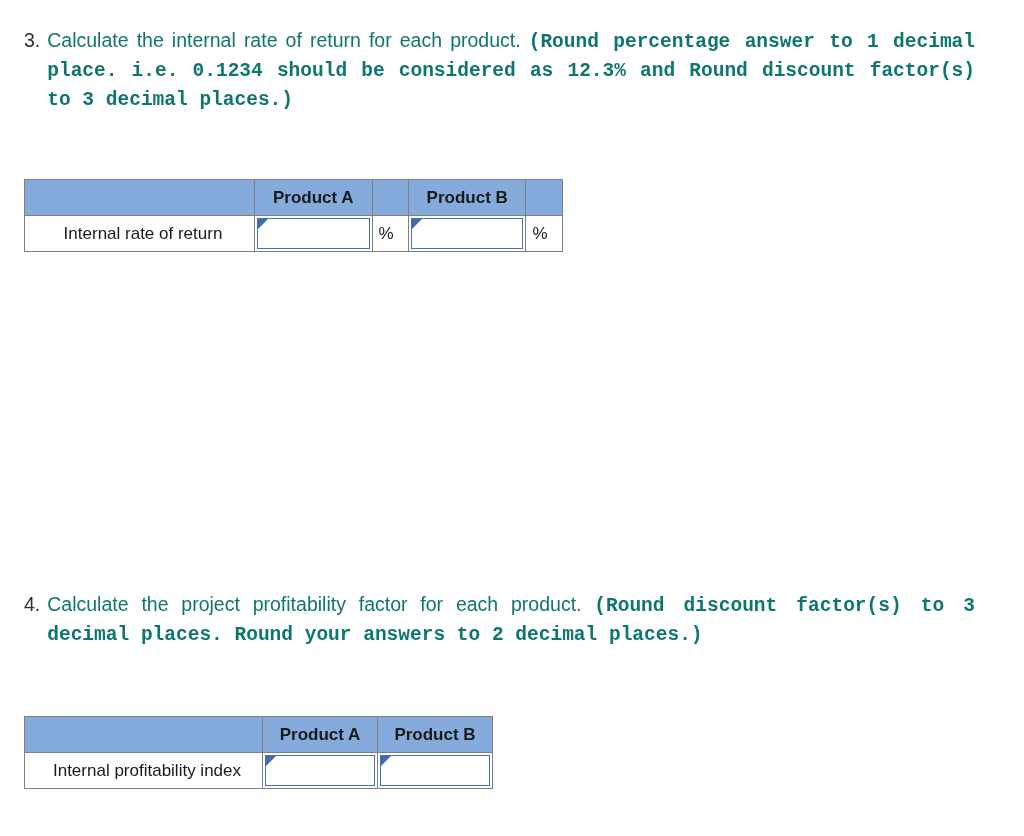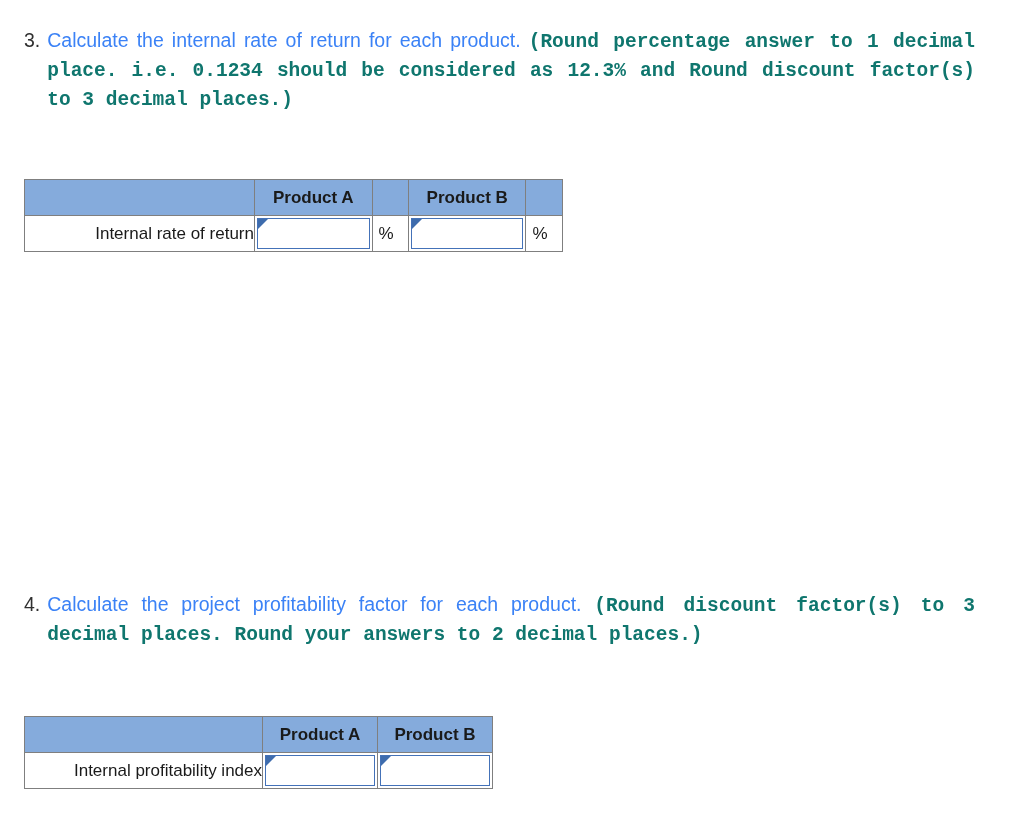--- a/index.html
+++ b/index.html
@@ -32,21 +32,21 @@
     white-space: nowrap;
   }
   .q-body {
     flex: 1 1 auto;
     font-size: 19.5px;
     line-height: 27px;
     text-align: justify;
     color: #303030;
   }
   .q-body .prompt {
-    color: #3b82f6;
+    color: #0f766e;
   }
   .q-body .note {
     color: #0f766e;
     font-weight: bold;
     font-family: Liberation Mono, monospace;
   }
 
   #question-3 {
     left: 24px;
     top: 27px;
@@ -81,21 +81,21 @@
     text-align: center;
   }
   .answer-table tbody td {
     background: #ffffff;
     height: 35px;
   }
   .row-label {
     font-size: 17px;
     font-weight: normal;
     color: #1a1a1a;
-    text-align: right;
+    text-align: center;
     padding-left: 7px !important;
     white-space: nowrap;
   }
   .unit-cell {
     font-size: 17px;
     color: #1a1a1a;
     text-align: left;
     padding-left: 6px !important;
   }
 

